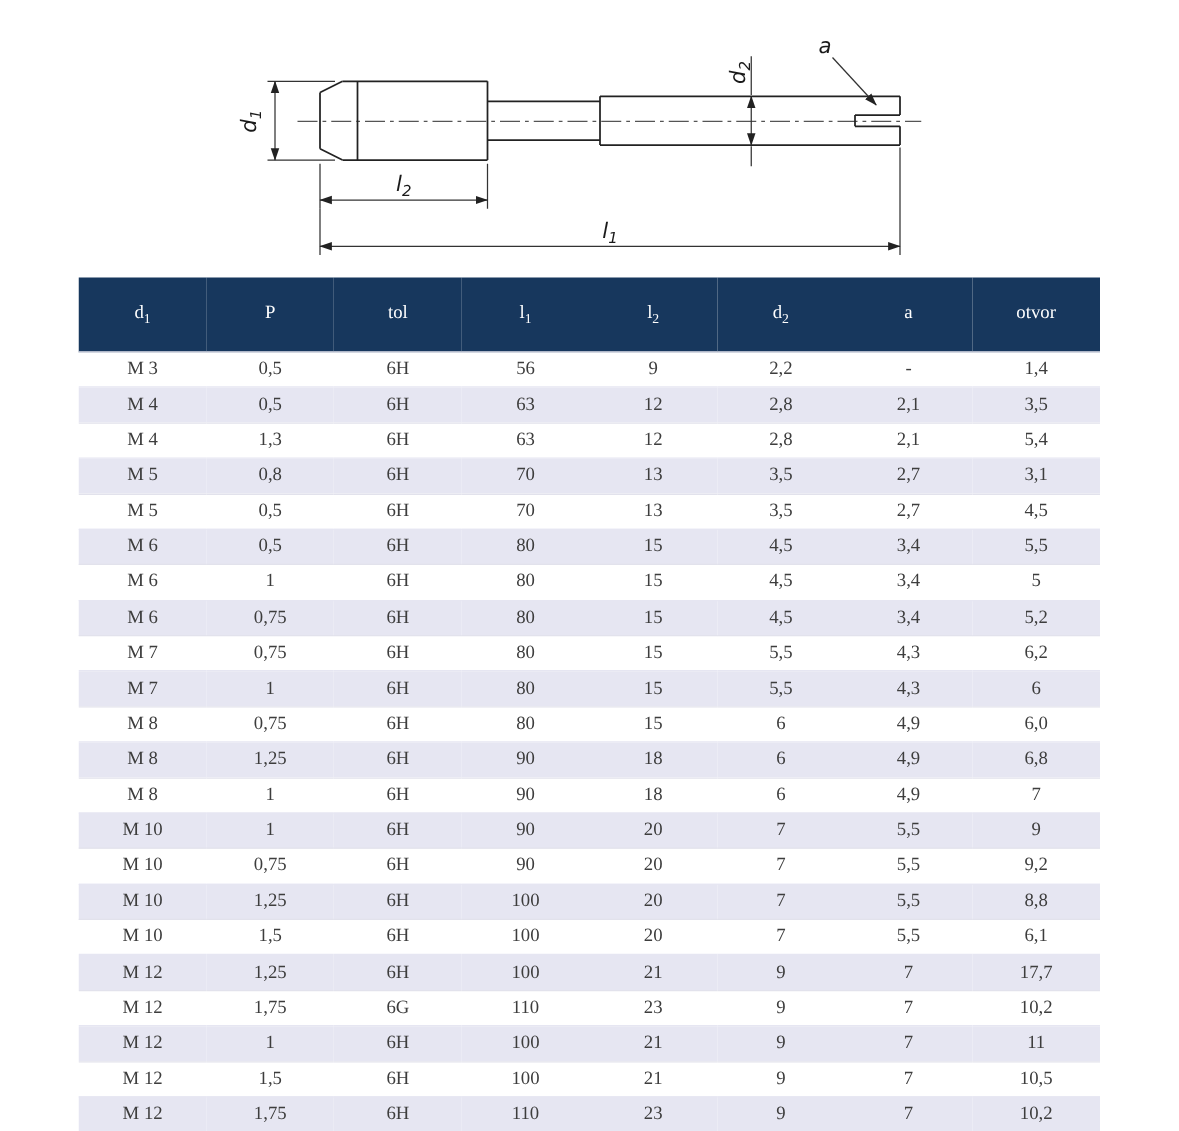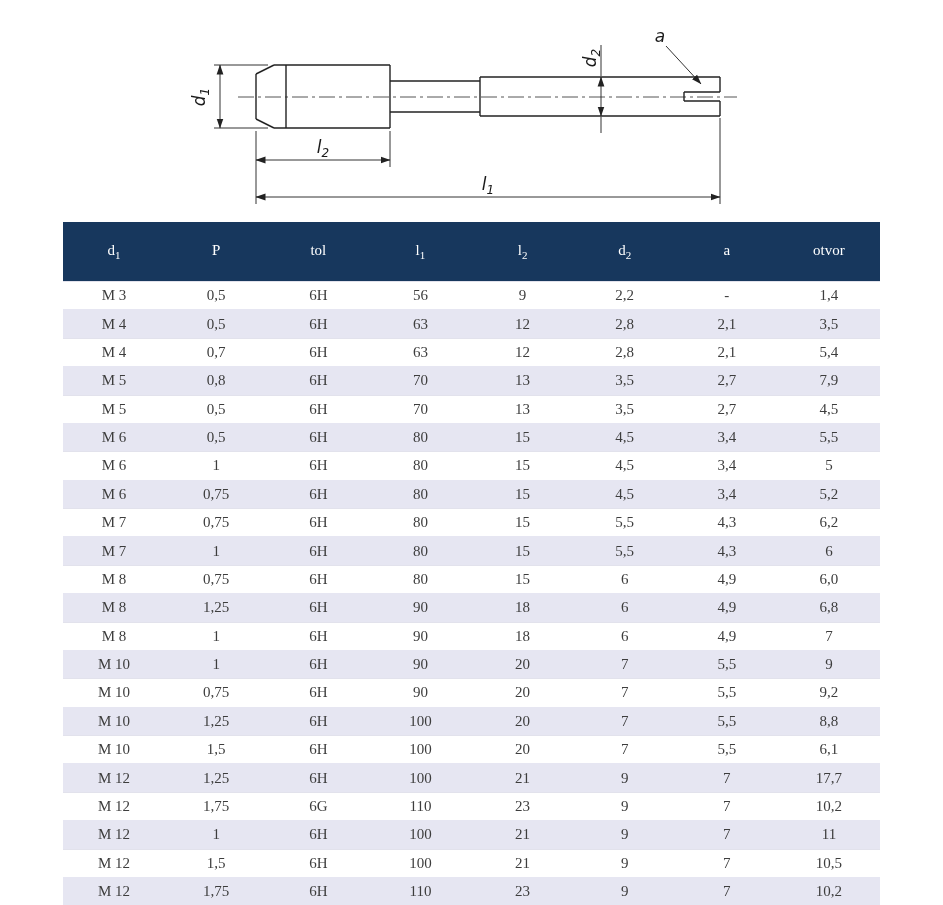--- a/index.html
+++ b/index.html
@@ -169,37 +169,37 @@
           <td>0,5</td>
           <td>6H</td>
           <td>63</td>
           <td>12</td>
           <td>2,8</td>
           <td>2,1</td>
           <td>3,5</td>
         </tr>
         <tr>
           <td>M 4</td>
-          <td>0,7</td>
+          <td>1,3</td>
           <td>6H</td>
           <td>63</td>
           <td>12</td>
           <td>2,8</td>
           <td>2,1</td>
           <td>5,4</td>
         </tr>
         <tr class="alt">
           <td>M 5</td>
           <td>0,8</td>
           <td>6H</td>
           <td>70</td>
           <td>13</td>
           <td>3,5</td>
           <td>2,7</td>
-          <td>7,9</td>
+          <td>3,1</td>
         </tr>
         <tr>
           <td>M 5</td>
           <td>0,5</td>
           <td>6H</td>
           <td>70</td>
           <td>13</td>
           <td>3,5</td>
           <td>2,7</td>
           <td>4,5</td>

